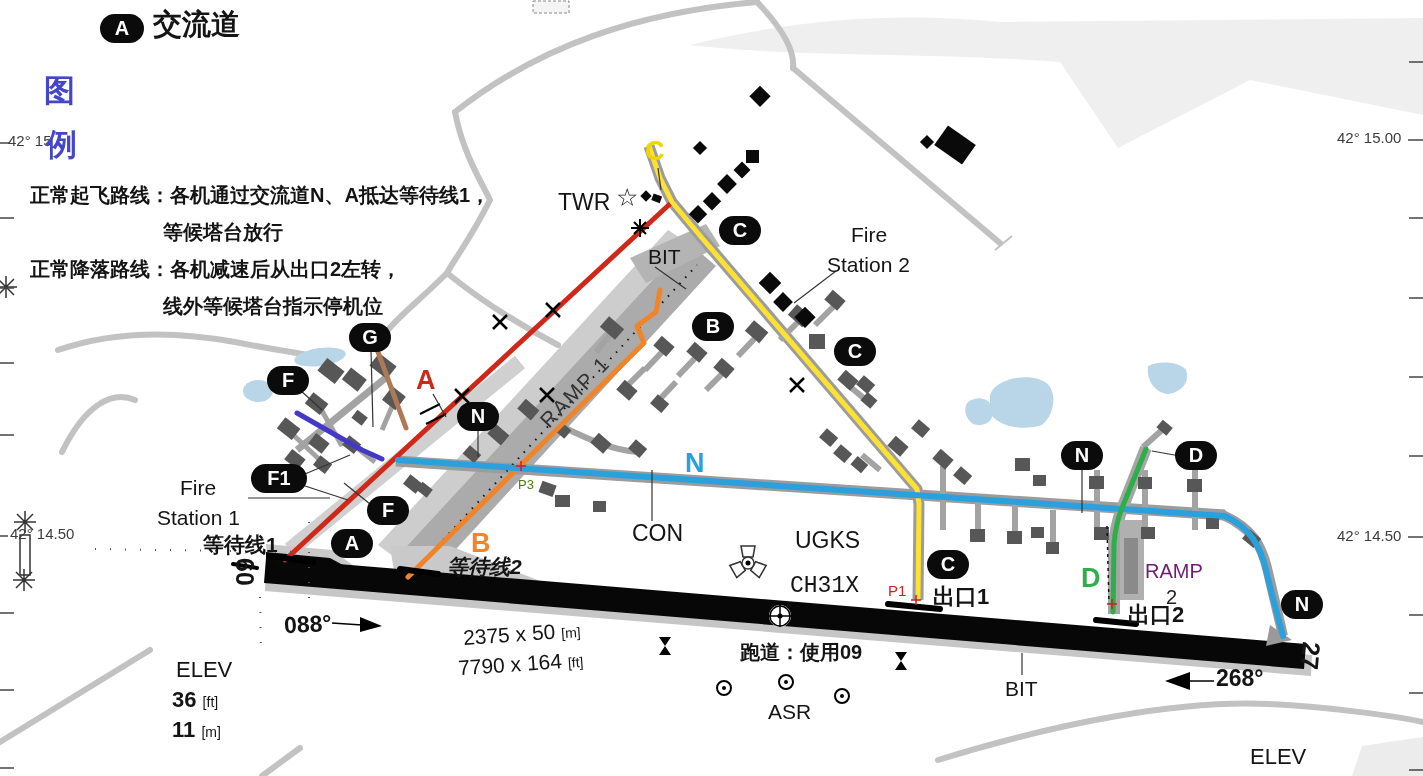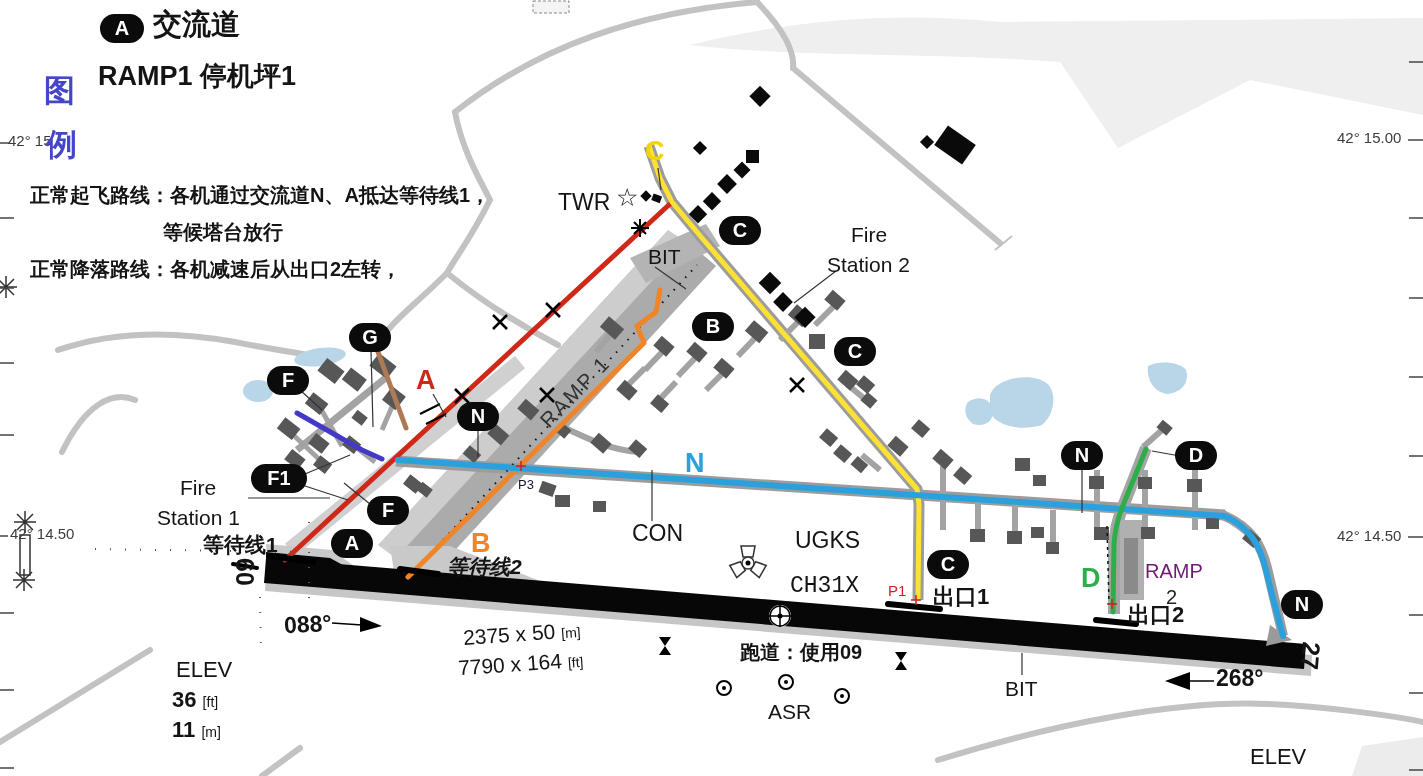--- a/index.html
+++ b/index.html
@@ -312,28 +312,28 @@
     <path d="M 1409,377 L 1423,377"></path>
         <path d="M 1409,456 L 1423,456"></path>
         <path d="M 1409,615 L 1423,615"></path>
     <path d="M 1409,693 L 1423,693"></path>
         <path d="M 1409,770 L 1423,770"></path>
   </g>
 </svg>
 
 <div class="badge" style="left:100px;top:14px;width:44px;">A</div>
 <div class="lbl cn" style="left:153px;top:9px;font-size:29px;">交流道</div>
-<div class="lbl" style="left:98px;top:62px;font-size:27px;font-weight:bold;">RAMP1  停机坪1</div>
 <div class="lbl coord" style="left:8px;top:133px;width:42px;overflow:hidden;">42° 15.00</div>
 <div class="legendchar" style="left:44px;top:70px;">图</div>
 <div class="legendchar" style="left:46px;top:124px;">例</div>
 
 <div class="lbl cn" style="left:30px;top:184px;font-size:20px;">正常起飞路线：各机通过交流道N、A抵达等待线1，</div>
 <div class="lbl cn" style="left:163px;top:221px;font-size:20px;">等候塔台放行</div>
 <div class="lbl cn" style="left:30px;top:258px;font-size:20px;">正常降落路线：各机减速后从出口2左转，</div>
+<div class="lbl cn" style="left:163px;top:295px;font-size:20px;">线外等候塔台指示停机位</div>
 
 <div class="lbl coord" style="left:1337px;top:130px;">42° 15.00</div>
 <div class="lbl coord" style="left:10px;top:526px;">42° 14.50</div>
 <div class="lbl coord" style="left:1337px;top:528px;">42° 14.50</div>
 
 <div class="lbl" style="left:558px;top:190px;font-size:23px;">TWR</div>
 <div class="lbl" style="left:616px;top:184px;font-size:25px;">☆</div>
 <div class="lbl" style="left:648px;top:245px;font-size:21px;">BIT</div>
 <div class="lbl" style="left:851px;top:223px;font-size:21px;">Fire</div>
 <div class="lbl" style="left:827px;top:253px;font-size:21px;">Station 2</div>
@@ -354,21 +354,21 @@
 <div class="lbl" style="left:1216px;top:666px;font-size:23px;font-weight:bold;">268°</div>
 <div class="lbl" style="left:463px;top:622px;font-size:21px;transform:rotate(-4deg);"><span>2375 x 50</span> <span class="unit">[m]</span></div>
 <div class="lbl" style="left:458px;top:652px;font-size:21px;transform:rotate(-4deg);"><span>7790 x 164</span> <span class="unit">[ft]</span></div>
 <div class="lbl cn" style="left:740px;top:633px;font-size:20px;margin-top:8px;">跑道：使用09</div>
 
 <div class="lbl cn" style="left:203px;top:533px;font-size:21px;">等待线1</div>
 <div class="lbl cn" style="left:447px;top:555px;font-size:21px;font-style:italic;">等待线2</div>
 <div class="lbl cn" style="left:933px;top:585px;font-size:22px;">出口1</div>
 <div class="lbl cn" style="left:1128px;top:603px;font-size:22px;">出口2</div>
 <div class="lbl" style="left:888px;top:583px;font-size:15px;color:#cc2020;">P1</div>
-<div class="lbl" style="left:518px;top:478px;font-size:13px;color:#0f172a;">P3</div>
+<div class="lbl" style="left:518px;top:478px;font-size:13px;color:#4d7c0f;">P3</div>
 
 <div class="lbl" style="left:176px;top:658px;font-size:22px;">ELEV</div>
 <div class="lbl" style="left:172px;top:688px;font-size:22px;font-weight:bold;"><span>36</span> <span class="unit" style="font-weight:normal;">[ft]</span></div>
 <div class="lbl" style="left:172px;top:718px;font-size:22px;font-weight:bold;"><span>11</span> <span class="unit" style="font-weight:normal;">[m]</span></div>
 <div class="lbl" style="left:1250px;top:745px;font-size:22px;">ELEV</div>
 
 <div class="routeletter" style="left:645px;top:136px;color:#f2d500;">C</div>
 <div class="routeletter" style="left:416px;top:365px;color:#d02818;">A</div>
 <div class="routeletter" style="left:471px;top:528px;color:#f08428;">B</div>
 <div class="routeletter" style="left:685px;top:448px;color:#2aa0dd;">N</div>

